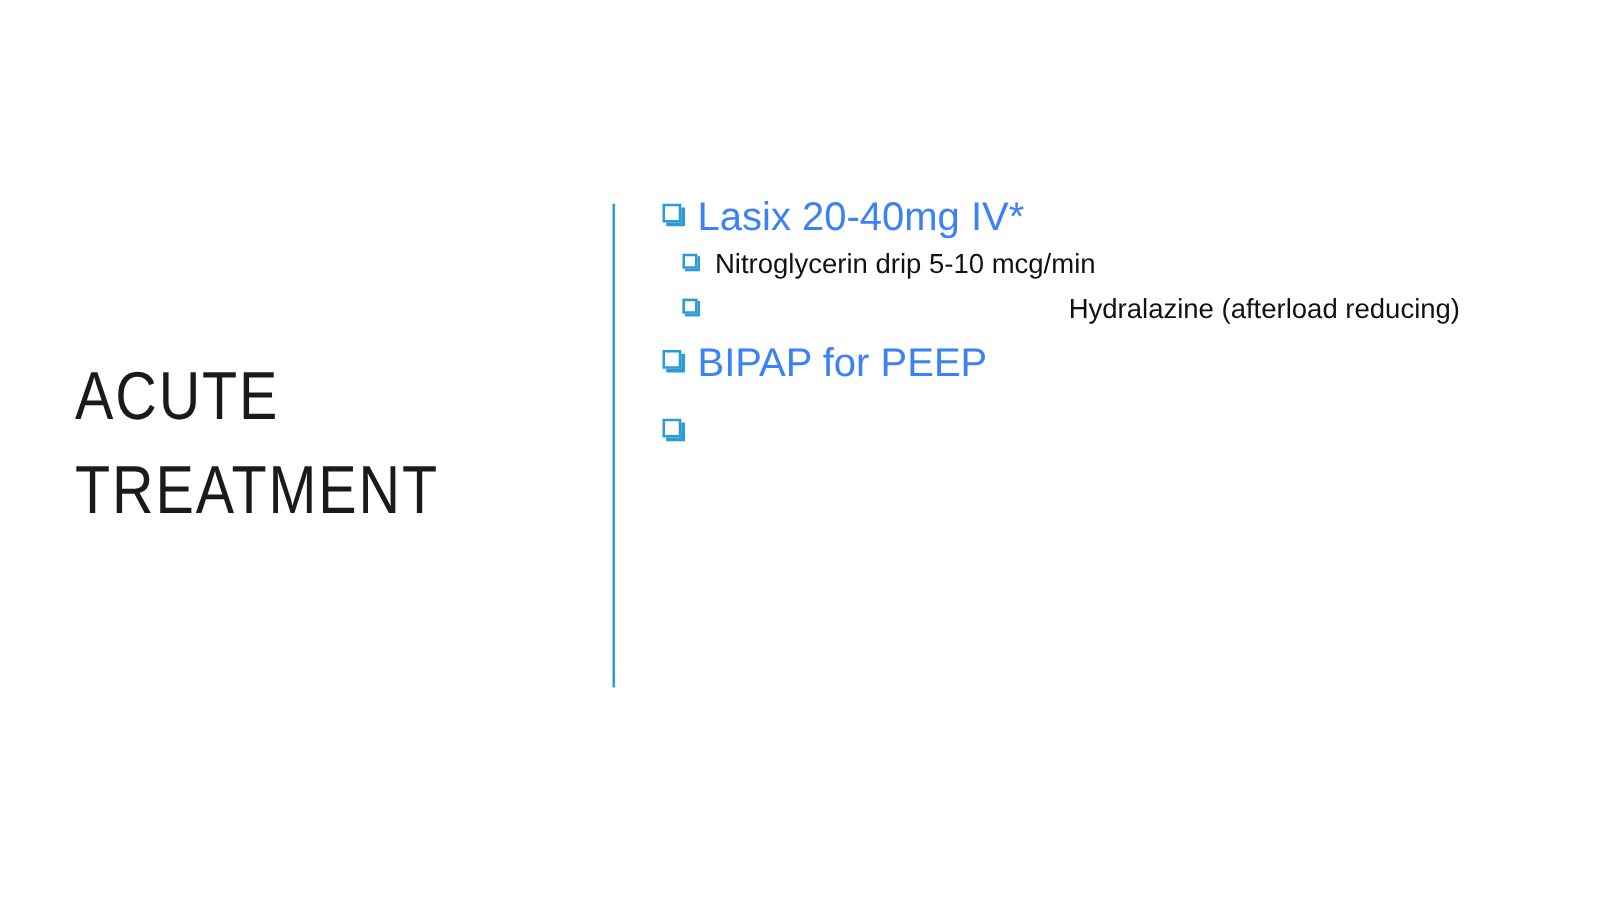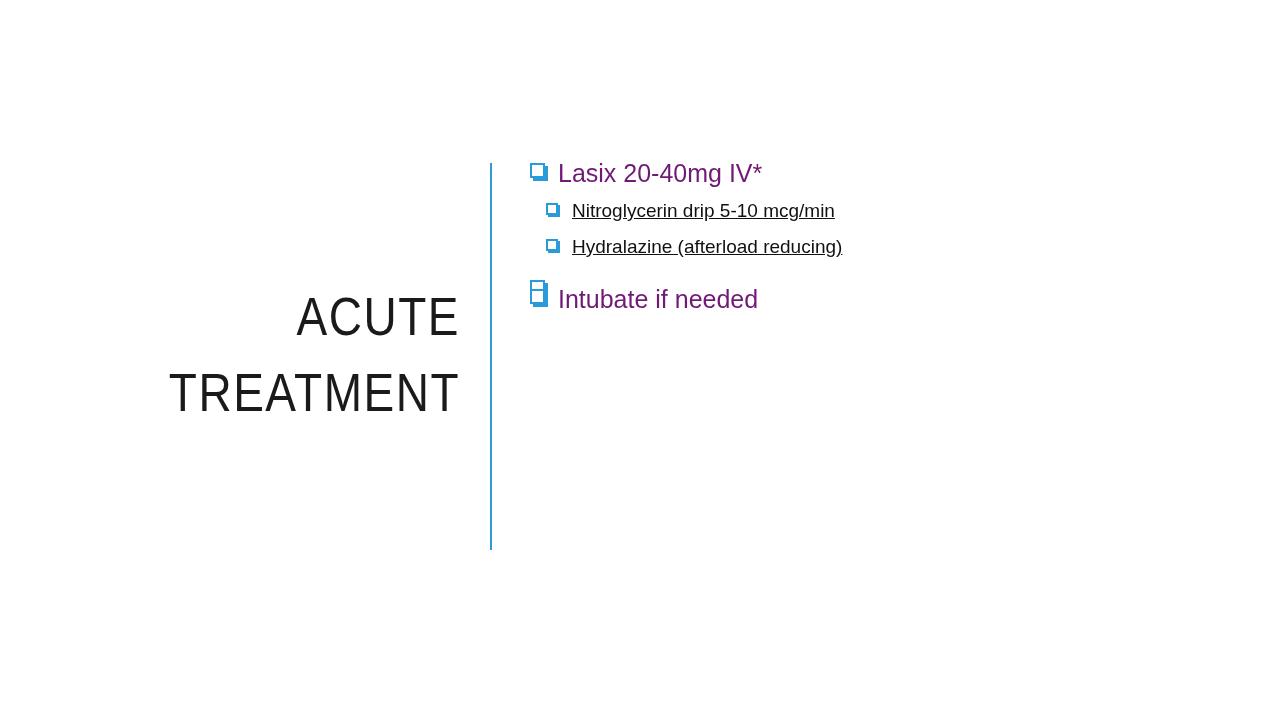--- a/index.html
+++ b/index.html
@@ -19,21 +19,21 @@
     width: 1280px;
     height: 720px;
     background: #ffffff;
   }
   
   .title-block {
     position: absolute;
     left: 60px;
     top: 290px;
     width: 400px;
-    text-align: right;
+    text-align: left;
   }
   .slide-title {
     font-family: "Liberation Sans", sans-serif;
     font-size: 46px;
     line-height: 64px;
     letter-spacing: 1.5px;
     font-weight: 400;
     color: #1a1a1a;
     text-transform: uppercase;
     margin: 0;
@@ -52,45 +52,45 @@
   
   .content {
     position: absolute;
     left: 528px;
     top: 158px;
     width: 640px;
   }
   .bullet-l1 {
     position: relative;
     display: block;
-    font-size: 25px;
+    font-size: 32px;
     line-height: 30px;
-    color: #701a75;
+    color: #3b82f6;
     margin: 0 0 25px 0;
     padding-left: 30px;
     white-space: nowrap;
   }
   .bullet-l1:last-child {
     margin-bottom: 0;
   }
   .bullet-l2 {
     position: relative;
     display: block;
-    font-size: 19px;
+    font-size: 22px;
     line-height: 24px;
     color: #111111;
     margin: 0 0 12px 0;
     padding-left: 28px;
-    text-decoration: underline;
   }
   .sub-list {
     margin: -14px 0 16px 16px;
   }
   .sub-list .bullet-l2:last-child {
     margin-bottom: 0;
+    text-align: right;
   }
   .marker-wrap {
     position: absolute;
     left: 0;
     top: 0;
     width: 22px;
     height: 26px;
   }
   .marker-box {
     position: absolute;
@@ -170,24 +170,24 @@
         </span>
         <span class="text">Hydralazine (afterload reducing)</span>
       </div>
     </div>
 
     <div class="bullet-l1 l1">
       <span class="marker-wrap">
         <span class="marker-shadow"></span>
         <span class="marker-box"></span>
       </span>
+      <span class="text">BIPAP for PEEP</span>
     </div>
 
     <div class="bullet-l1 l1">
       <span class="marker-wrap">
         <span class="marker-shadow"></span>
         <span class="marker-box"></span>
       </span>
-      <span class="text">Intubate if needed</span>
     </div>
 
   </div>
 </div>
 
 </body></html>

